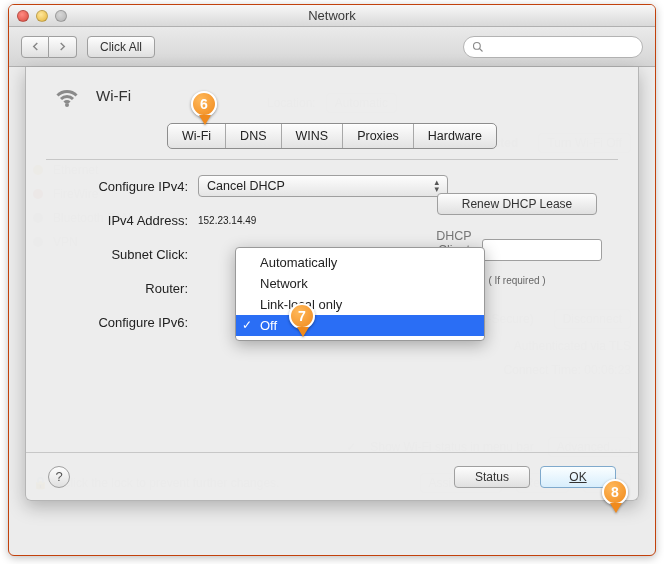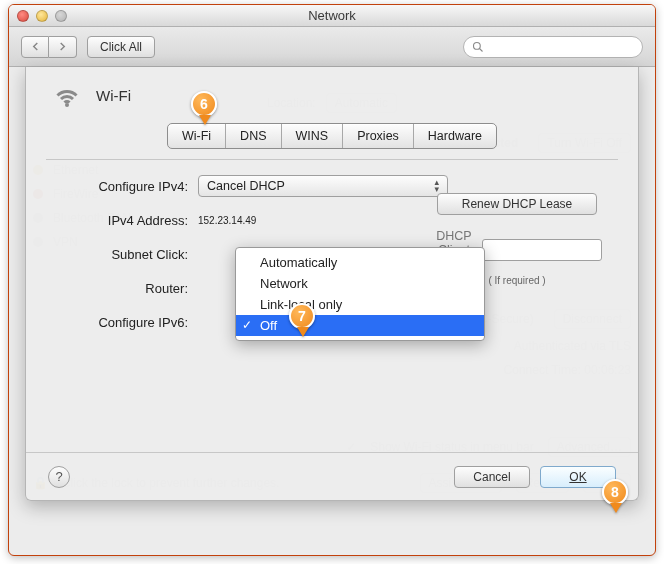--- a/index.html
+++ b/index.html
@@ -318,21 +318,21 @@
           <div class="opt"><span>Network</span></div>
           <div class="opt"><span>Link-local only</span></div>
           <div class="opt sel"><span class="chk">✓</span><span>Off</span></div>
         </div>
 
       <div class="footer">
         <div class="help">
             <span>?</span>
           </div>
         <div class="spacer"></div>
-        <button class="aqua-btn">Cancel</button>
+        <button class="aqua-btn">Status</button>
         <button class="aqua-btn default">OK</button>
       </div>
     </div>
 
     <div class="callout" style="left:182px; top:24px">
       <div class="pin">
           <span>6</span>
         </div>
         <div class="tail"></div>
     </div>

